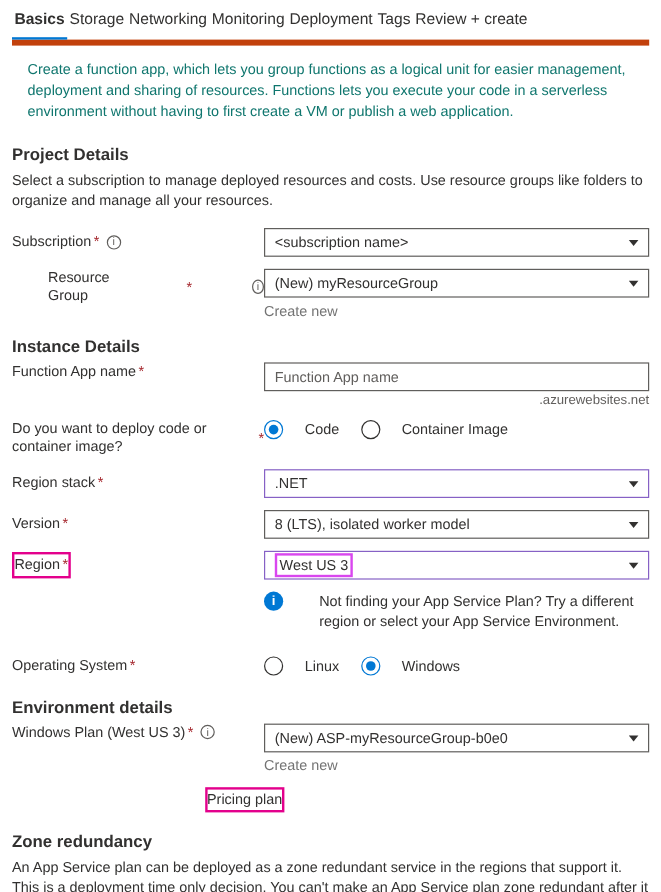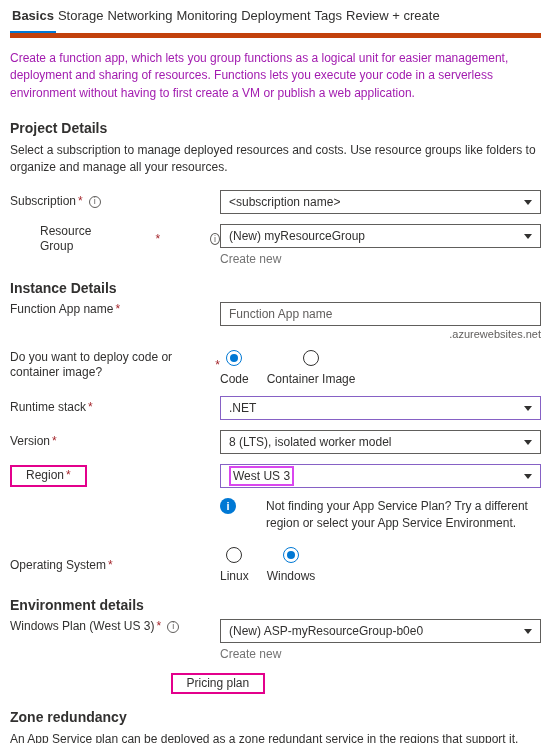--- a/index.html
+++ b/index.html
@@ -1,47 +1,47 @@
 <!DOCTYPE html>
 <html><head>
 <meta charset="utf-8">
 <style>
 * { box-sizing: border-box; margin: 0; padding: 0; }
 body { font-family: "Segoe UI", Arial, sans-serif; font-size: 12px; color: #323130; background: #fff; width: 551px; padding: 0 10px 20px; }
 .tabs { display: flex; border-bottom: 5px solid #c2410c; padding-top: 8px; }
 .tab { padding: 0 2px 8px; cursor: pointer; color: #323130; font-size: 13px; }
 .tab.active { border-bottom: 2px solid #0078d4; font-weight: 600; }
-.intro { margin: 12px 0 18px; line-height: 1.45; color: #a21caf; }
+.intro { margin: 12px 13px 18px; line-height: 1.45; color: #0f766e; }
 h3 { font-size: 14px; font-weight: 600; margin: 14px 0 6px; }
 .section-desc { margin-bottom: 14px; line-height: 1.4; }
 .row { display: flex; align-items: center; margin-bottom: 10px; min-height: 24px; justify-content: center; }
 .row.top { align-items: flex-start; }
 .label-col { width: 210px; flex-shrink: 0; display: flex; align-items: center; line-height: 1.3; }
 .label-col.indent { padding-left: 30px; gap: 44px; }
 .req { color: #a4262c; margin-left: 2px; }
 .info-icon { display: inline-flex; width: 12px; height: 12px; border: 1px solid #605e5c; border-radius: 50%; font-size: 9px; justify-content: center; align-items: center; margin-left: 6px; color: #605e5c; cursor: pointer; }
 .field-col { flex: 1; }
 .select, .input { width: 100%; height: 24px; border: 1px solid #605e5c; padding: 0 22px 0 8px; font-size: 12px; background: #fff; position: relative; display: flex; align-items: center; cursor: pointer; font-family: inherit; }
 .select::after { content: ""; position: absolute; right: 8px; top: 9px; border-left: 4px solid transparent; border-right: 4px solid transparent; border-top: 5px solid #323130; }
 .select.purple { border-color: #8661c5; }
 .input { cursor: text; outline: none; }
 .input::placeholder { color: #605e5c; }
 .link { color: #737373; cursor: pointer; font-size: 12px; }
 .sublink { margin-top: 4px; }
 .suffix { text-align: right; color: #605e5c; font-size: 11px; margin-top: 2px; }
 .radio-group { display: flex; gap: 18px; align-items: center; }
-.radio { display: flex; align-items: center; gap: 6px; cursor: pointer; flex-direction: column; }
+.radio { display: flex; align-items: center; gap: 18px; cursor: pointer; }
 .radio-circle { width: 16px; height: 16px; border: 1px solid #323130; border-radius: 50%; display: flex; align-items: center; justify-content: center; flex-shrink: 0; }
 .radio.selected .radio-circle { border-color: #0078d4; }
 .radio.selected .radio-circle::after { content: ""; width: 8px; height: 8px; background: #0078d4; border-radius: 50%; }
 .hint-row { display: flex; gap: 8px; margin: 8px 0 16px 210px; align-items: flex-start; }
 .hint-icon { width: 16px; height: 16px; background: #0078d4; color: #fff; border-radius: 50%; display: flex; align-items: center; justify-content: center; font-size: 11px; font-weight: bold; flex-shrink: 0; }
 .hint-text { line-height: 1.4; flex: 1; margin-left: 22px; }
 .hlbox { border: 2px solid #d946ef; padding: 1px 2px; display: inline-block; }
-.hl-label { border: 2px solid #e3008c; padding: 1px 14px; }
+.hl-label { border: 2px solid #e3008c; padding: 1px 0; }
 .hl-field { border: 2px solid #e3008c; padding: 2px; }
 </style>
 </head>
 <body>
 
 <div class="tabs">
   <div class="tab active">Basics</div>
   <div class="tab">Storage</div>
   <div class="tab">Networking</div>
   <div class="tab">Monitoring</div>
@@ -105,21 +105,21 @@
       <div class="radio">
           <span class="radio-circle"></span>
           <span>Container Image</span>
         </div>
     </div>
   </div>
 </div>
 
 <div class="row">
   <div class="label-col">
-    <span>Runtime stack</span>
+    <span>Region stack</span>
       <span class="req">*</span>
   </div>
   <div class="field-col">
     <div class="select purple">.NET</div>
   </div>
 </div>
 
 <div class="row">
   <div class="label-col">
     <span>Version</span>

